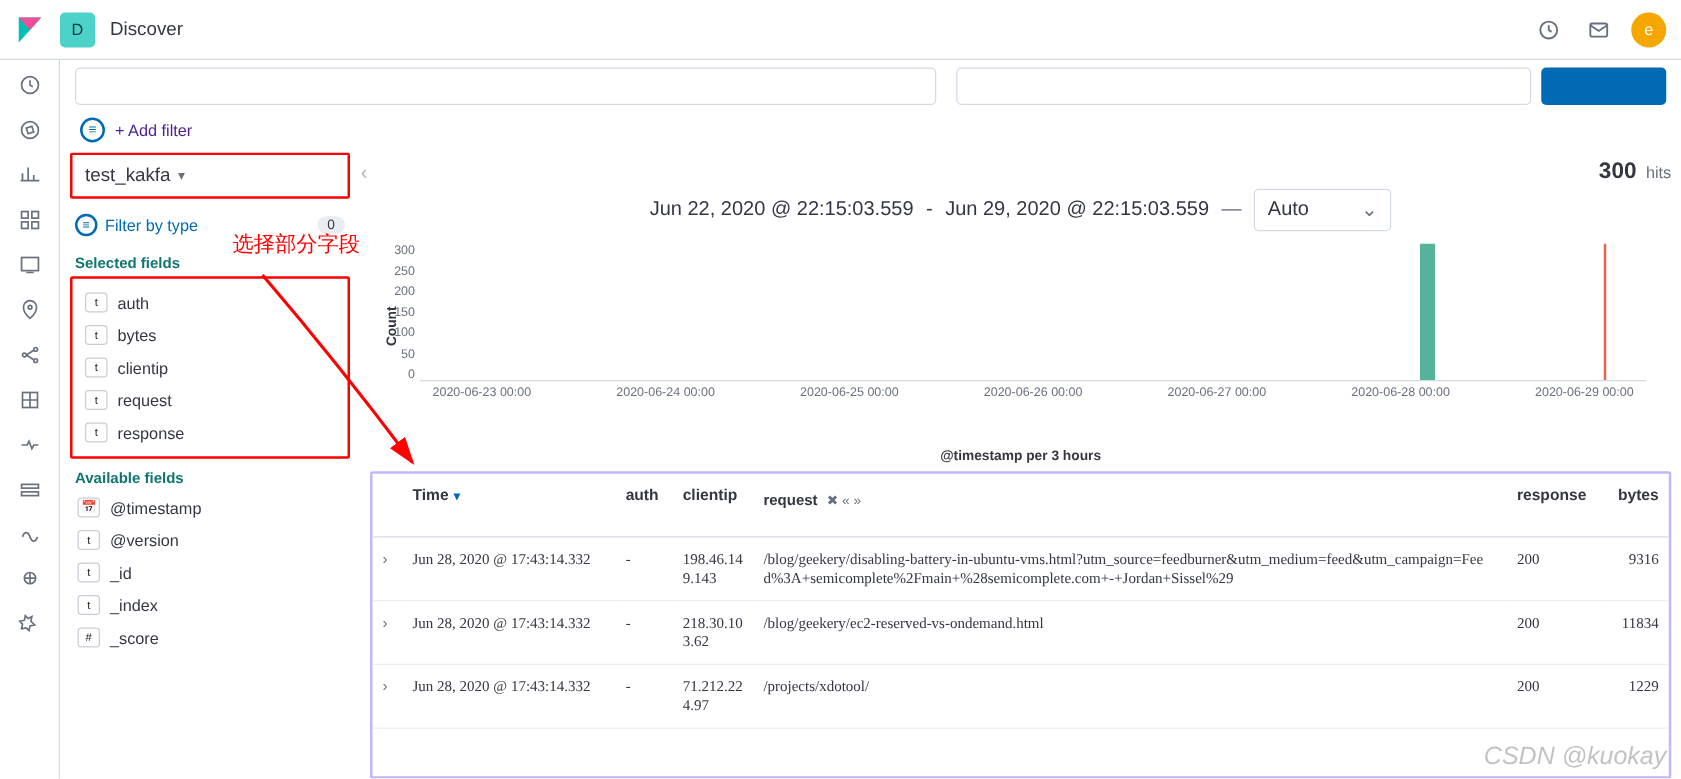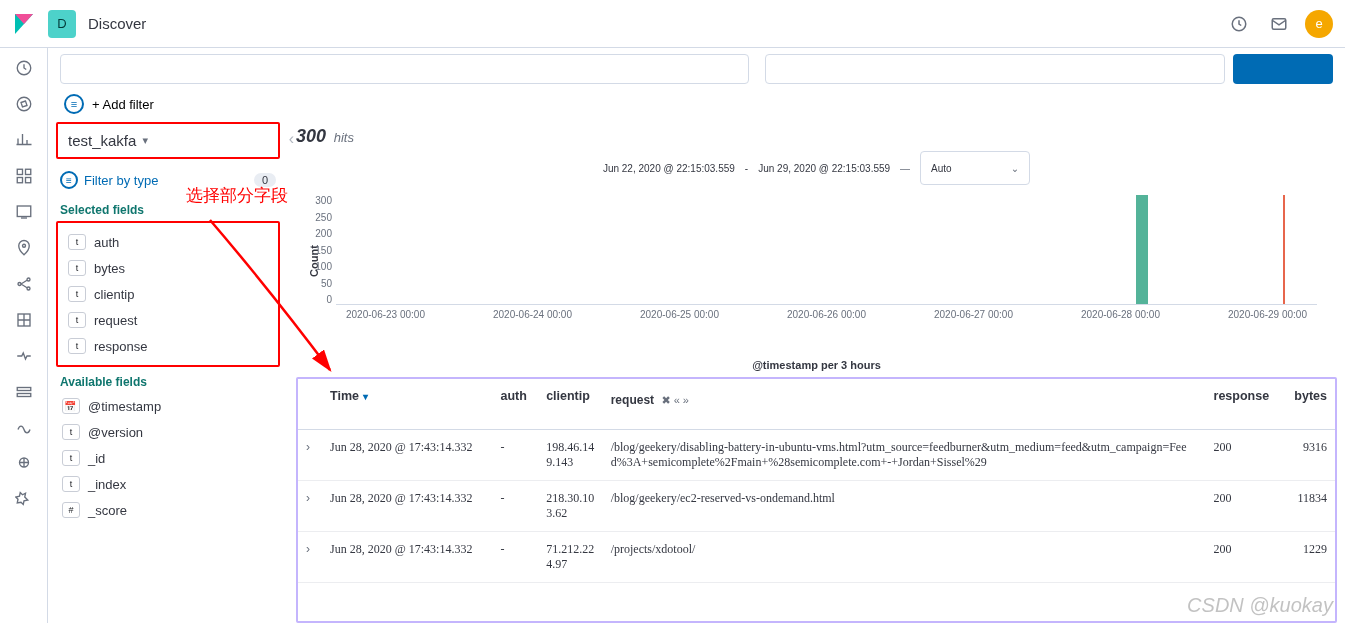--- a/index.html
+++ b/index.html
@@ -14,44 +14,44 @@
 .body-wrap { display: flex; height: calc(623px - 48px); }
 .navrail { width: 48px; border-right: 1px solid #d3dae6; display: flex; flex-direction: column; align-items: center; padding-top: 8px; gap: 12px; }
 .navrail .nav-ic { width: 24px; height: 24px; color: #69707d; cursor: pointer; display:flex; align-items:center; justify-content:center;}
 .main { flex: 1; display: flex; flex-direction: column; overflow: hidden; }
 .filterbar { height: 42px; display: flex; align-items: center; padding: 0 12px; gap: 8px; }
 .filterbar .left-box { flex: 1; border: 1px solid #d3dae6; border-radius: 4px; height: 30px; margin-right: 8px; }
 .filterbar .right-box { width: 460px; border: 1px solid #d3dae6; border-radius: 4px; height: 30px; }
 .filterbar .refresh-btn { width: 100px; height: 30px; background: #006bb4; border-radius: 4px; }
 .add-filter-row { padding: 4px 16px 8px; display: flex; align-items: center; gap: 8px; }
 .add-filter-row .circ { width: 20px; height: 20px; border: 2px solid #006bb4; border-radius: 50%; display:flex; align-items:center; justify-content:center; color:#006bb4; font-weight:bold; font-size:11px;}
-.add-filter { color: #000000; cursor: pointer; }
+.add-filter { color: #4c1d95; cursor: pointer; }
 .content { display: flex; flex: 1; overflow: hidden; }
 .sidebar { width: 240px; padding: 0 8px; position: relative; }
 .index-header { border: 2px solid #ff0000; border-radius: 2px; padding: 8px 10px; margin: 0 0 6px; display: flex; align-items: center; font-size: 15px; font-weight: 500; }
 .index-header .chev { margin-left: 6px; color: #69707d; font-size: 11px; }
 .collapse-btn { position: absolute; right: -6px; top: 8px; color: #b0b6bf; font-size: 16px;}
 .search-fields { border: 1px solid #d3dae6; border-radius: 4px; height: 34px; display: flex; align-items: center; padding: 0 8px; margin-bottom: 8px; color: #98a2b3; }
 .search-fields svg { margin-right: 6px; }
 .filter-type { display: flex; align-items: center; color: #006bb4; padding: 6px 4px; margin-bottom: 8px; }
 .filter-type .circ2 { width:18px; height:18px; border:2px solid #006bb4; border-radius:50%; display:flex; align-items:center; justify-content:center; margin-right:6px; font-size:10px;}
 .filter-type .badge { margin-left: auto; background: #e9edf3; border-radius: 10px; padding: 1px 8px; font-size: 11px; color: #343741; }
 .section-label { font-size: 12px; font-weight: 600; color: #0f766e; margin: 6px 0 4px 4px; }
 .field-list { border: 2px solid #ff0000; border-radius: 2px; padding: 6px 4px; margin-bottom: 8px; }
 .field-row { display: flex; align-items: center; padding: 5px 6px; gap: 8px; font-size: 13px; color: #343741; cursor: pointer; }
 .ftype { width: 18px; height: 16px; border: 1px solid #c9cdd6; border-radius: 3px; font-size: 9px; display:flex; align-items:center; justify-content:center; color:#69707d; background:#fff;}
 .ftype.t { color:#1a1c21;}
 .ftype.date::before { content:"📅"; font-size:10px;}
 .ftype.num { color:#1a1c21;}
 .avail-list .field-row { padding: 5px 6px;}
 .results { flex: 1; display: flex; flex-direction: column; padding: 0 8px; overflow: hidden; position: relative; }
-.hits-header { text-align: left; padding: 4px 0; font-style: italic; }
+.hits-header { text-align: right; padding: 4px 0; }
 .hits-header b { font-size: 18px; font-weight: 600; }
 .hits-header span { color: #69707d; margin-left: 4px; }
-.timerange-row { display: flex; align-items: center; justify-content: center; gap: 10px; color: #343741; font-size: 10px; padding-bottom: 6px;}
+.timerange-row { display: flex; align-items: center; justify-content: center; gap: 10px; color: #343741; font-size: 16px; padding-bottom: 6px;}
 .timerange-row .dash { color: #69707d; }
 .interval-select { border: 1px solid #d3dae6; border-radius: 4px; height: 34px; width: 110px; display: flex; align-items:center; justify-content: space-between; padding: 0 10px; color:#343741;}
 .chart-area { height: 160px; position: relative; margin: 4px 20px 0 40px; }
 .y-label { position: absolute; left: -38px; top: 50%; transform: rotate(-90deg) translateX(20px); font-size: 11px; font-weight:600; color:#343741;}
 .y-ticks { position: absolute; left: -30px; top: 0; height: 110px; display:flex; flex-direction:column; justify-content:space-between; font-size:10px; color:#69707d; text-align:right; width:26px;}
 .plot { position: absolute; left: 0; right: 0; top: 0; height: 110px; border-bottom: 1px solid #d3dae6; }
 .bar1 { position: absolute; bottom: 0; left: 81.5%; width: 12px; height: 100%; background: #54b399; }
 .bar2 { position: absolute; bottom: 0; left: 96.5%; width: 2px; height: 100%; background: #e7664c; }
 .x-ticks { position: absolute; left: 0; right: 0; top: 114px; display: flex; justify-content: space-between; font-size: 10px; color: #69707d; padding: 0 10px;}
 .x-label { text-align: center; font-size: 11px; font-weight:600; color:#343741; margin-top: 4px;}

